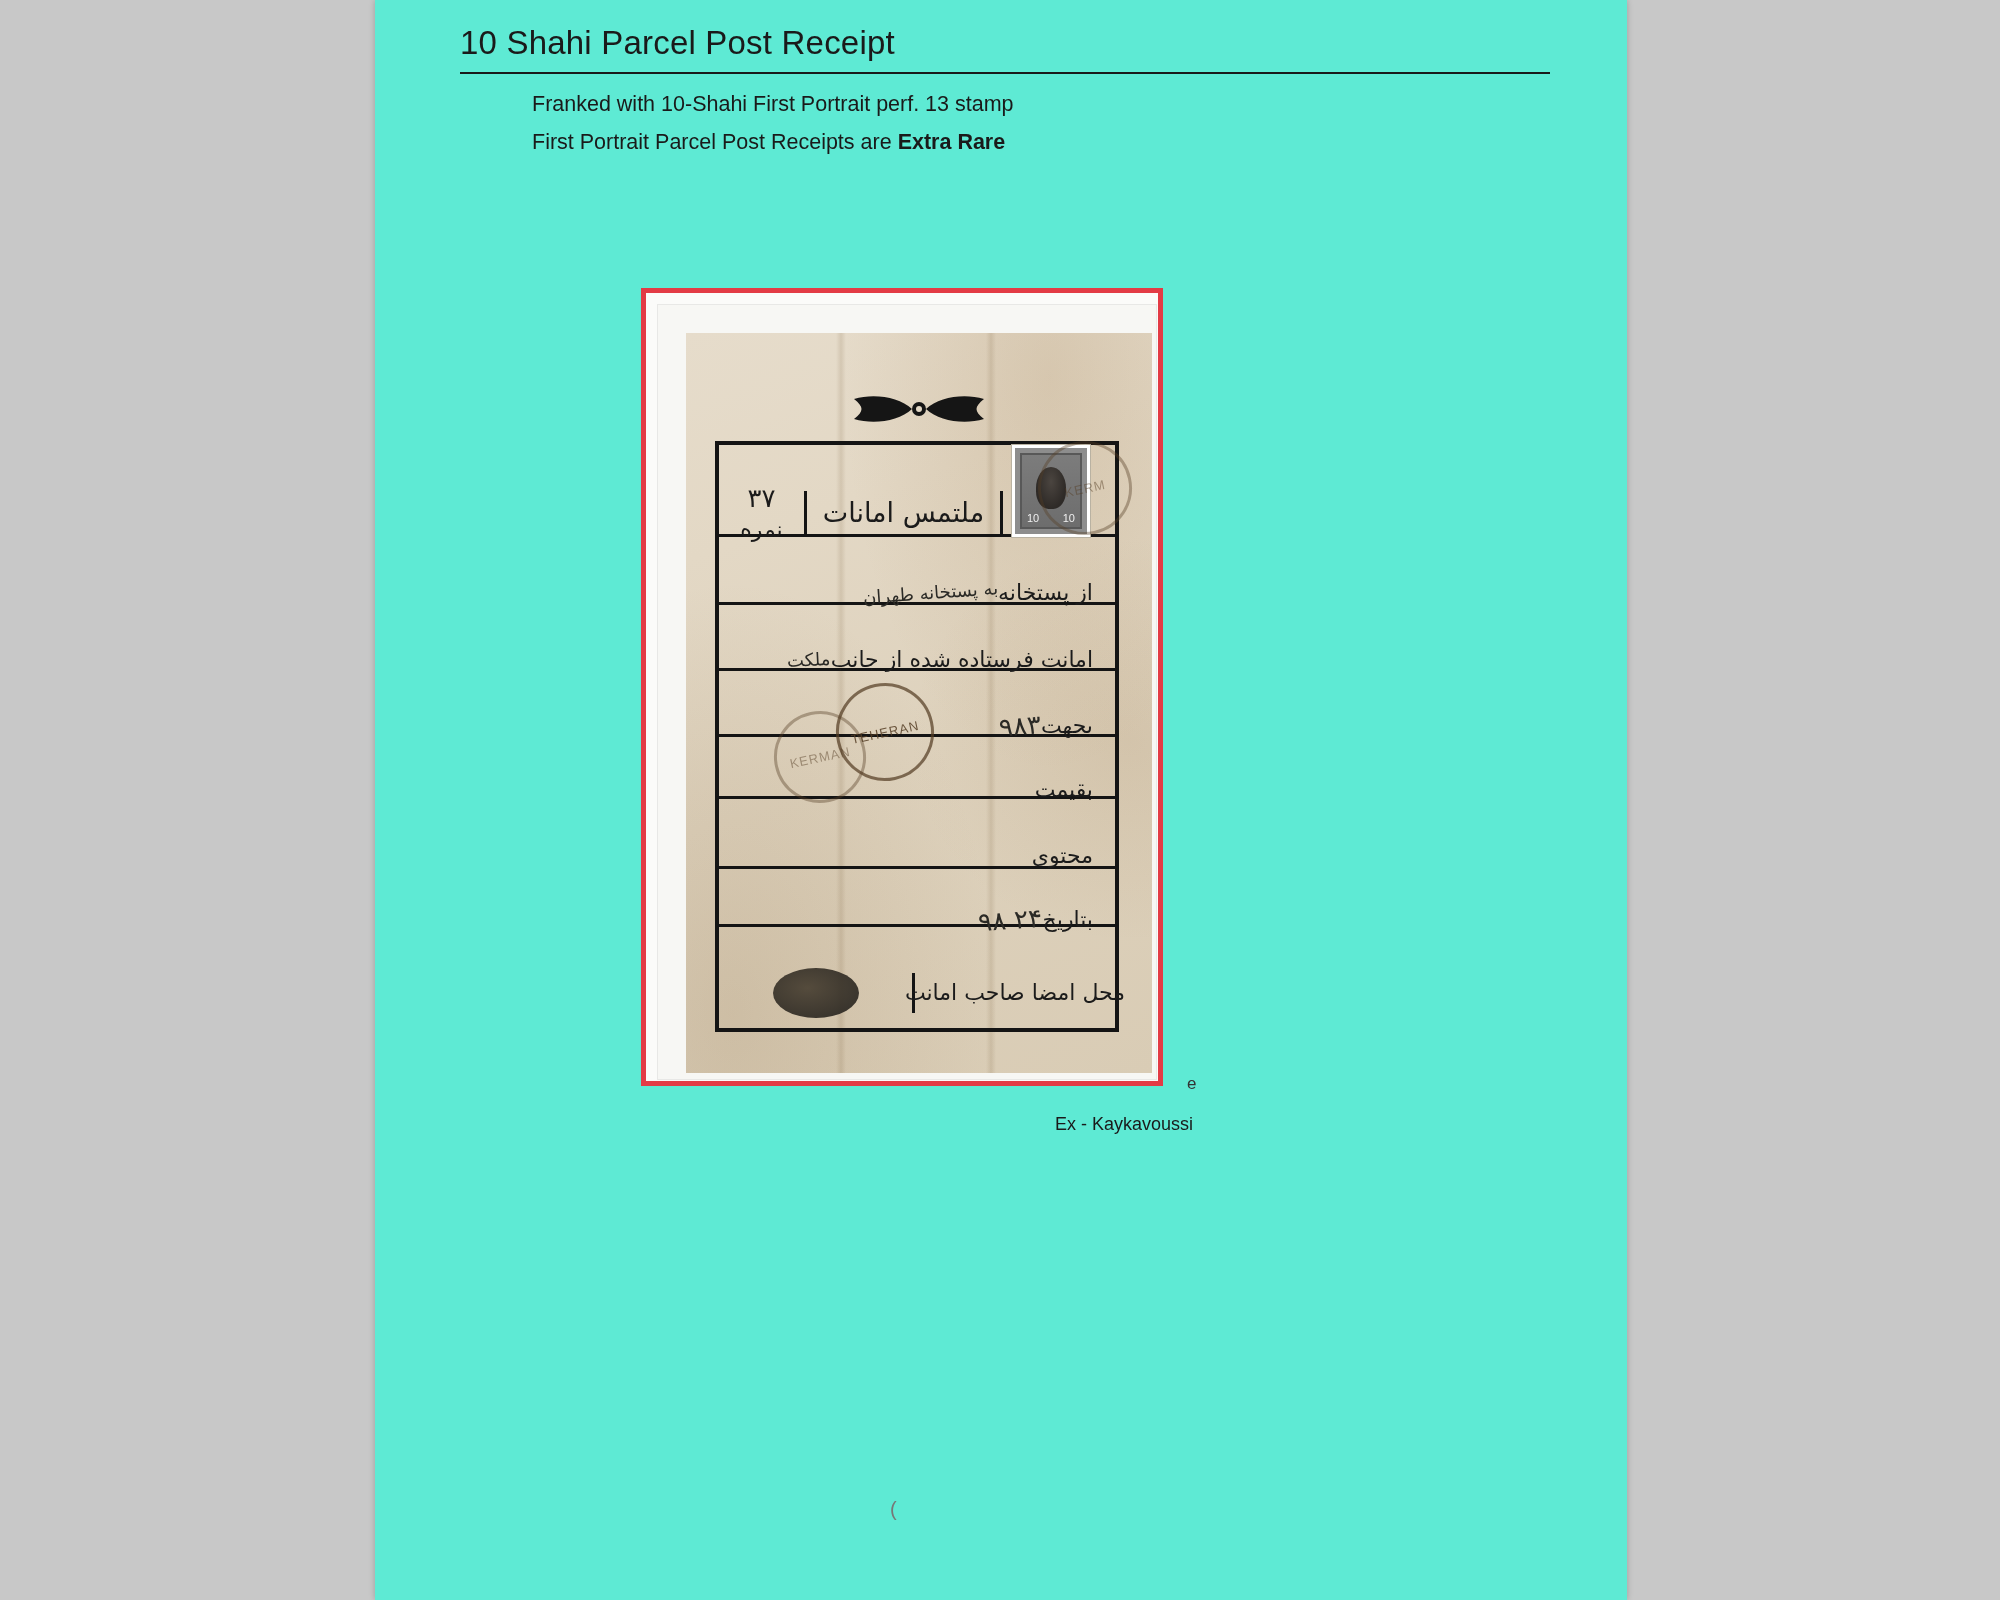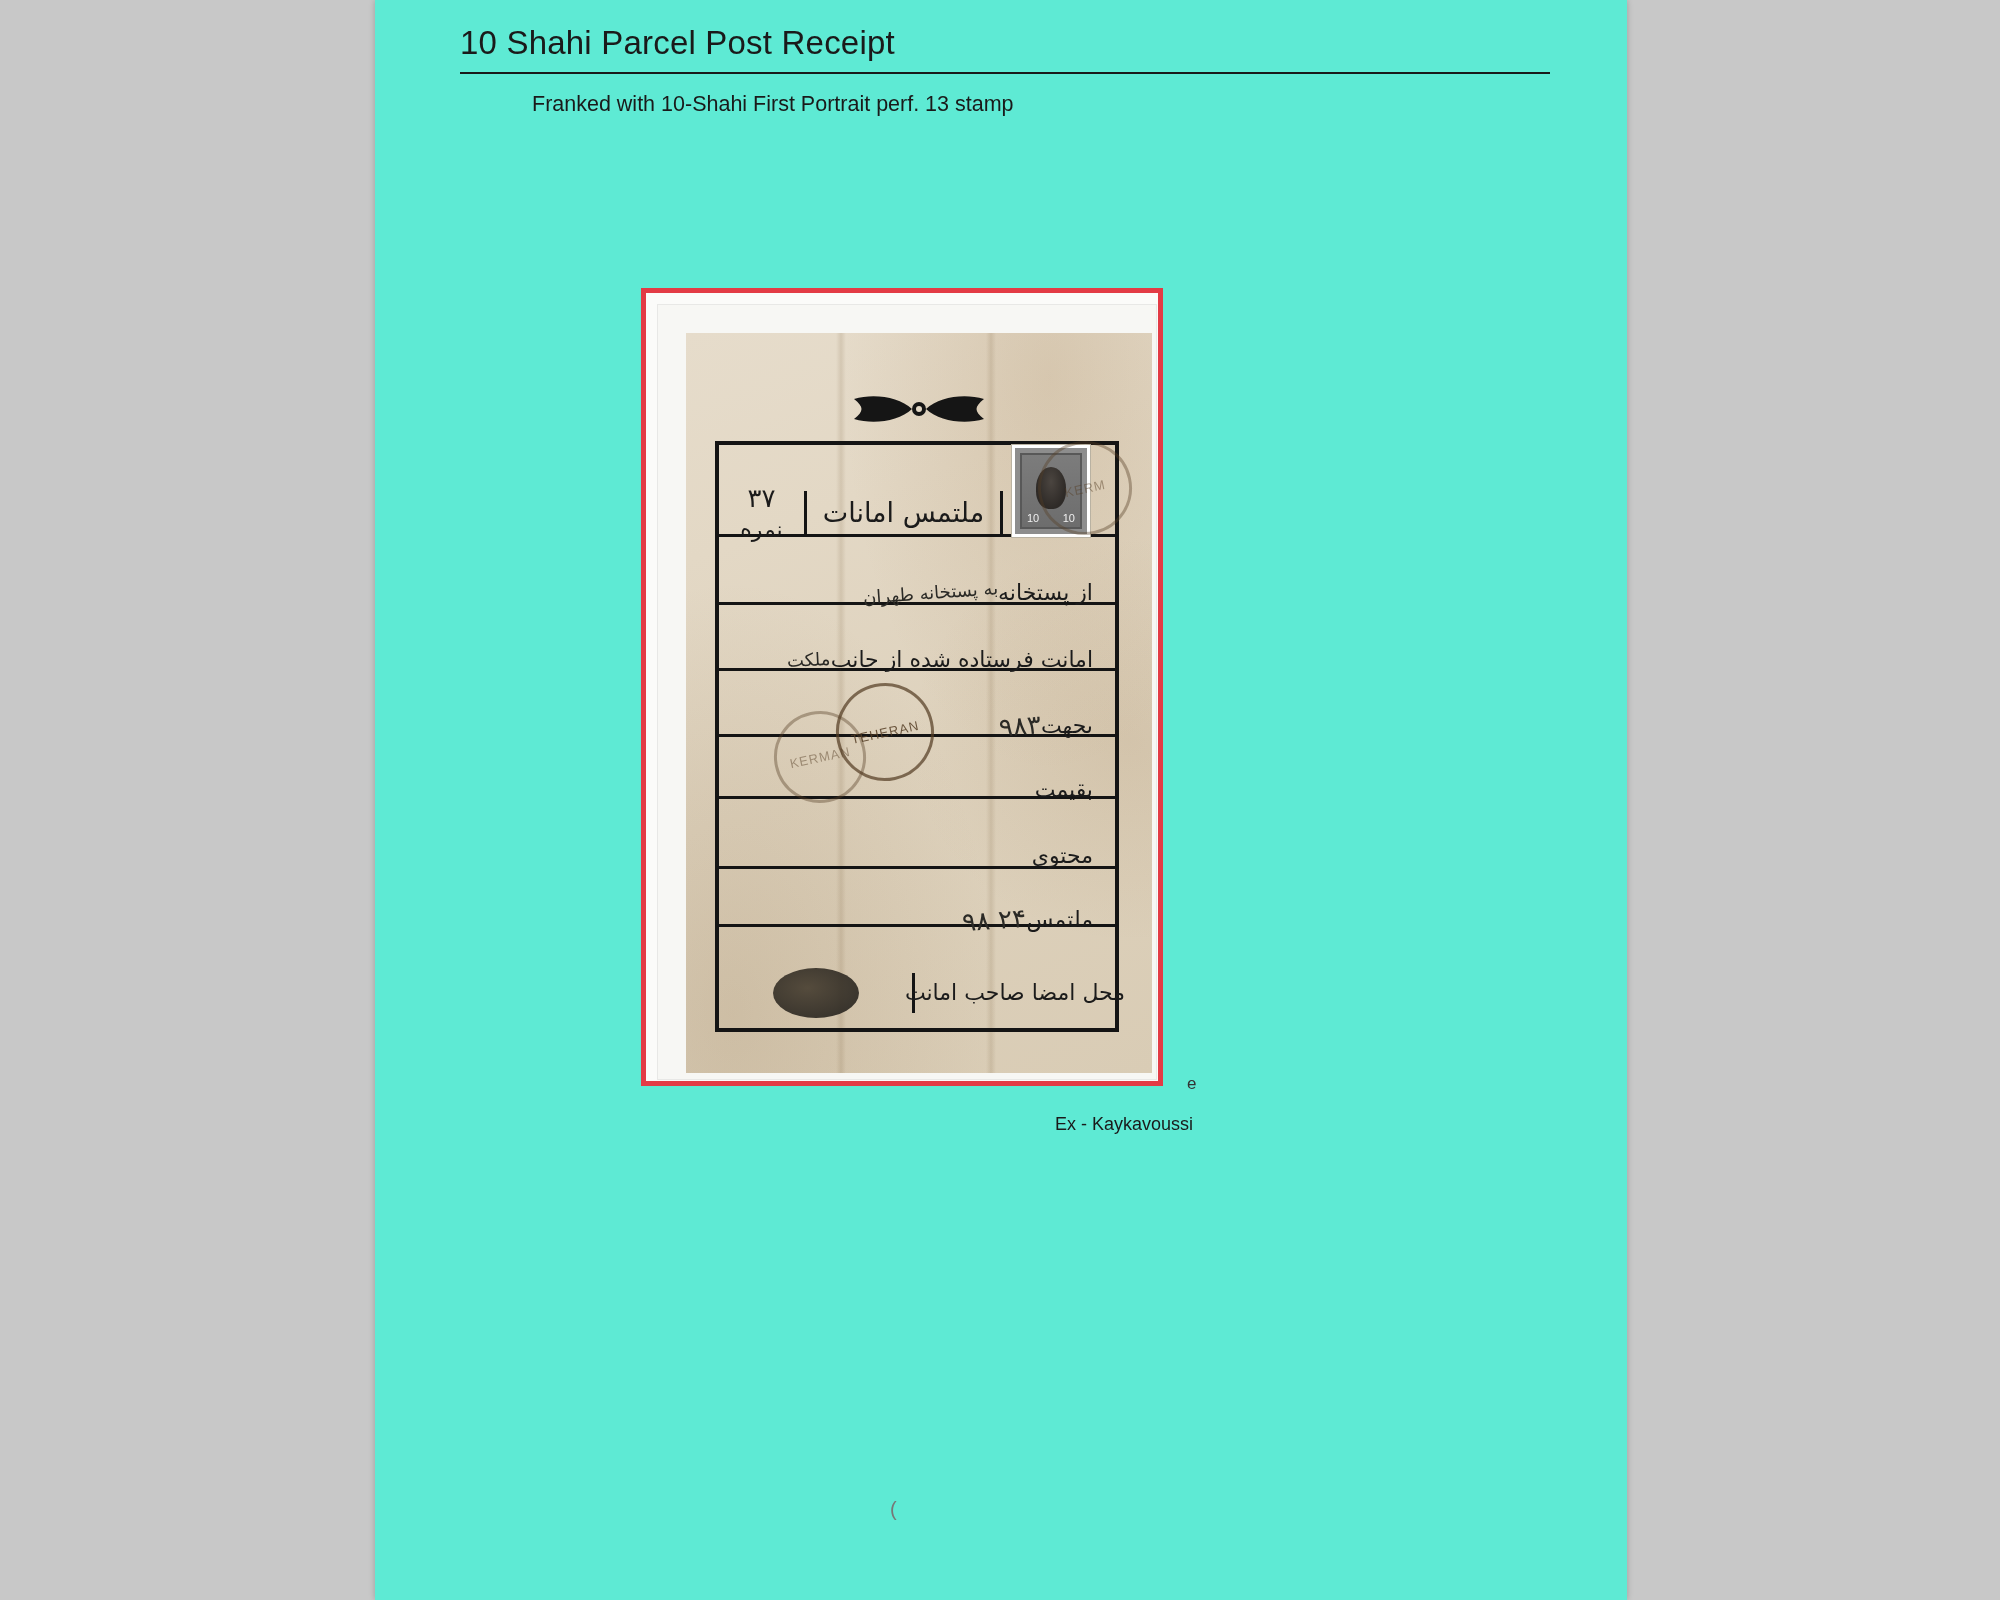--- a/index.html
+++ b/index.html
@@ -264,20 +264,21 @@
 
   <div class="album-page">
 
     <div class="header">
       <div class="header-title">10 Shahi Parcel Post Receipt</div>
       <div class="header-rule"></div>
     </div>
 
     <div class="desc">
       <div class="desc-line">Franked with 10-Shahi First Portrait perf. 13 stamp</div>
+      <div class="desc-line"><span>First Portrait Parcel Post Receipts are </span><b>Extra Rare</b></div>
     </div>
 
     <div class="mount">
       <div class="mount-inner">
 
         <div class="receipt">
           <div class="paper-tone"></div>
           <div class="fold" style="left:150px;"></div>
           <div class="fold" style="left:300px;"></div>
 
@@ -335,21 +336,21 @@
               <div class="cell" style="left:0; right:8px; justify-content:flex-end; padding-right:14px;">
                 <span class="hand ar-small" style="margin-left:60px;"></span>
                 <span class="ar ar-body">محتوی</span>
               </div>
             </div>
 
 
             <div class="row" style="height:58px;">
               <div class="cell" style="left:0; right:8px; justify-content:flex-end; padding-right:14px;">
                 <span class="hand ar-num" style="margin-left:50px; transform:rotate(-4deg);">۲۴ ۹۸</span>
-                <span class="ar ar-body">ملتمس</span>
+                <span class="ar ar-body">بتاریخ</span>
               </div>
             </div>
 
             <div class="row" style="height:86px;">
               <div class="cell vline" style="left:0; width:196px;">
                 <div class="seal" style="position:relative;left:0;top:0;"></div>
               </div>
               <div class="cell" style="left:196px; right:0;">
                 <span class="ar ar-body">محل امضا صاحب امانت</span>
               </div>

